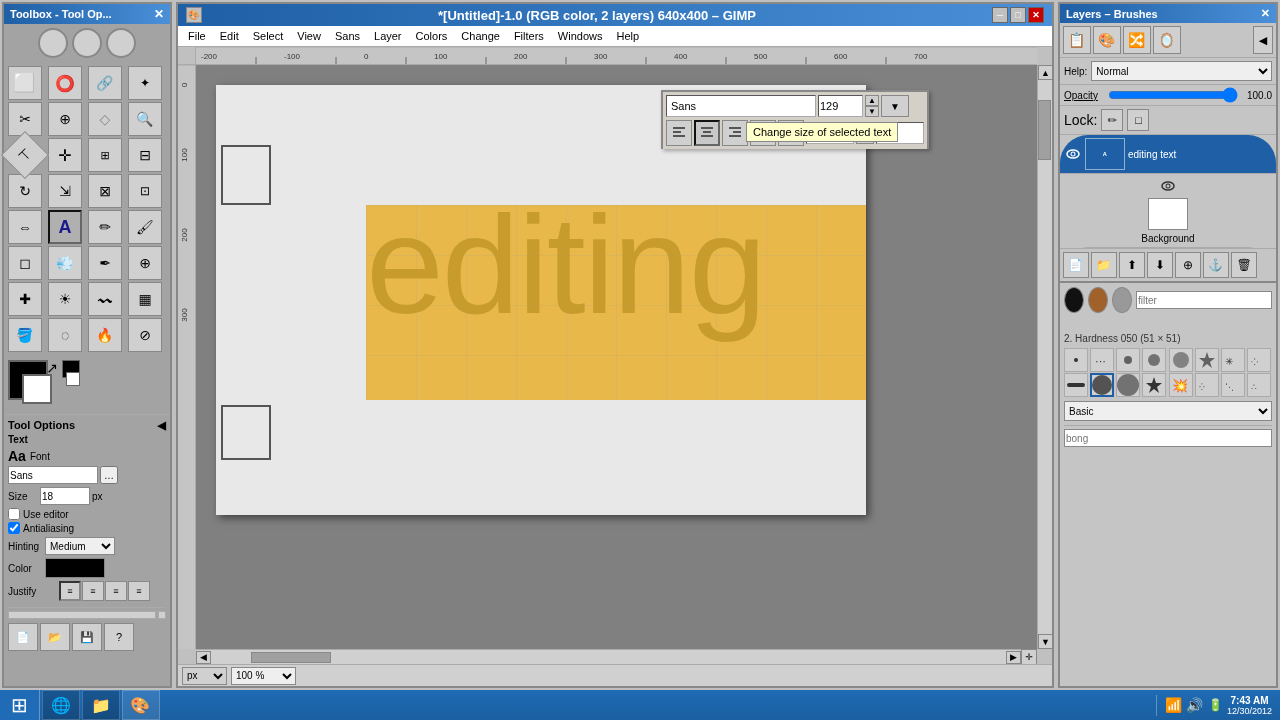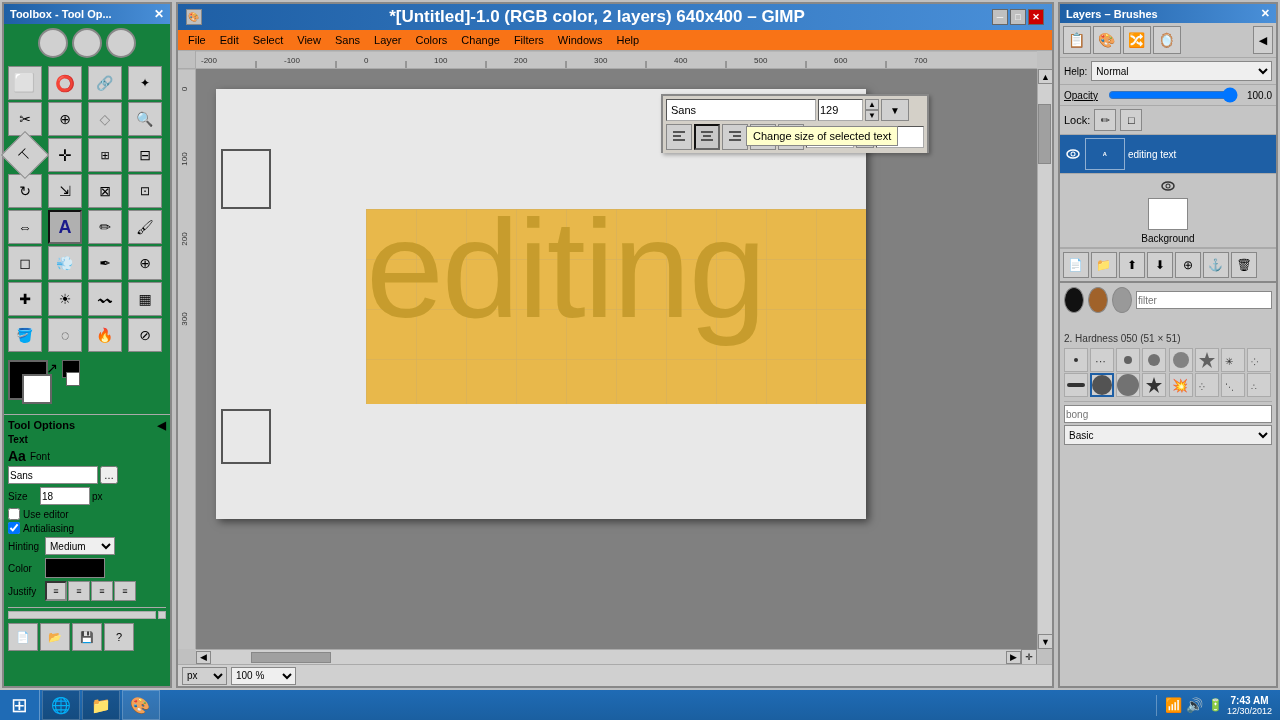--- a/index.html
+++ b/index.html
@@ -1,32 +1,32 @@
 <!DOCTYPE html>
 <html><head>
   <meta charset="utf-8">
   <style>
     * { margin: 0; padding: 0; box-sizing: border-box; }
     body { font-family: 'Segoe UI', Tahoma, Geneva, sans-serif; font-size: 11px; background: #c0c0c0; overflow: hidden; width: 1280px; height: 720px; display: flex; flex-direction: column; }
 
     
-    .toolbox { width: 170px; background: #15803d; border: 2px solid #888; display: flex; flex-direction: column; flex-shrink: 0; }
+    .toolbox { width: 170px; background: #a3a3a3; border: 2px solid #888; display: flex; flex-direction: column; flex-shrink: 0; }
     .toolbox-title { background: linear-gradient(to right, #1e5fa5, #4a90d9); color: white; padding: 3px 6px; font-size: 11px; font-weight: bold; display: flex; justify-content: space-between; align-items: center; }
     .toolbox-close { color: white; font-size: 12px; cursor: pointer; }
     .toolbox-search { display: flex; justify-content: center; padding: 4px; gap: 4px; }
     .search-circle { width: 30px; height: 30px; border-radius: 50%; background: #d0d0d0; border: 2px solid #888; }
     .tool-grid { display: grid; grid-template-columns: repeat(4, 1fr); gap: 2px; padding: 4px; }
     .tool-btn { width: 34px; height: 34px; background: #d0d0d0; border: 1px solid #888; display: flex; align-items: center; justify-content: center; font-size: 14px; cursor: pointer; }
     .tool-btn.active { background: #b0b0b0; border: 2px inset #666; }
 
     
     .gimp-window { flex: 1; display: flex; flex-direction: column; background: #b5b5b5; border: 2px solid #888; margin: 0 2px; }
     .gimp-title { background: linear-gradient(to right, #1e5fa5, #4a90d9); color: white; padding: 3px 8px; font-size: 11px; font-weight: bold; display: flex; justify-content: space-between; align-items: center; }
     .gimp-title-text { flex: 1; text-align: center; }
-    .gimp-menu { background: #f97316; padding: 2px 4px; display: flex; gap: 2px; border-bottom: 1px solid #aaa; }
+    .gimp-menu { background: #ffffff; padding: 2px 4px; display: flex; gap: 2px; border-bottom: 1px solid #aaa; }
     .menu-item { padding: 2px 6px; font-size: 11px; cursor: pointer; }
 
     
     .layers-panel { width: 220px; background: #c5c5c5; border: 2px solid #888; display: flex; flex-direction: column; flex-shrink: 0; }
     .layers-title { background: linear-gradient(to right, #1e5fa5, #4a90d9); color: white; padding: 3px 6px; font-size: 11px; font-weight: bold; display: flex; justify-content: space-between; align-items: center; }
   </style>
 </head>
 <body>
 
 <div style="display:flex; flex-direction:column; width:1280px; height:720px; overflow:hidden;">
@@ -140,21 +140,21 @@
             <option>Slight</option>
             <option>Full</option>
           </select>
         </div>
 
         <div style="display:flex; align-items:center; gap:2px; margin-top:3px;">
           <span style="font-size:10px; min-width:35px;">Color</span>
           <div style="width:60px; height:20px; background:#000; border:1px solid #888;"></div>
         </div>
 
-        <div style="display:flex; align-items:center; gap:2px; margin-top:3px;">
+        <div style="display:flex; align-items:center; gap:16px; margin-top:3px;">
           <span style="font-size:10px; min-width:35px;">Justify</span>
           <div style="display:flex; gap:1px;">
             <button style="width:22px; height:20px; background:#d0d0d0; border:2px inset #888; font-size:9px;">≡</button>
             <button style="width:22px; height:20px; background:#d0d0d0; border:1px solid #888; font-size:9px;">≡</button>
             <button style="width:22px; height:20px; background:#d0d0d0; border:1px solid #888; font-size:9px;">≡</button>
             <button style="width:22px; height:20px; background:#d0d0d0; border:1px solid #888; font-size:9px;">≡</button>
           </div>
         </div>
 
         <div style="display:flex; gap:2px; margin-top:6px; border-top:1px solid #aaa; padding-top:3px;">
@@ -168,21 +168,21 @@
           <button style="width:30px; height:28px; background:#d0d0d0; border:1px solid #888; font-size:11px;">💾</button>
           <button style="width:30px; height:28px; background:#d0d0d0; border:1px solid #888; font-size:11px;">?</button>
         </div>
       </div>
     </div>
 
     <div class="gimp-window" style="flex:1;">
 
       <div class="gimp-title">
         <div style="width:16px; height:16px; background:#c0c0c0; border:1px solid #888; font-size:9px; display:flex; align-items:center; justify-content:center;">🎨</div>
-        <div class="gimp-title-text" style="font-size:17px;">*[Untitled]-1.0 (RGB color, 2 layers) 640x400 – GIMP</div>
+        <div class="gimp-title-text" style="font-size:13px;">*[Untitled]-1.0 (RGB color, 2 layers) 640x400 – GIMP</div>
         <div style="display:flex; gap:2px;">
           <div style="width:16px; height:16px; background:#c0c0c0; border:1px solid #666; font-size:9px; display:flex; align-items:center; justify-content:center; cursor:pointer;">─</div>
           <div style="width:16px; height:16px; background:#c0c0c0; border:1px solid #666; font-size:9px; display:flex; align-items:center; justify-content:center; cursor:pointer;">□</div>
           <div style="width:16px; height:16px; background:#c0c0c0; border:1px solid #666; font-size:9px; display:flex; align-items:center; justify-content:center; cursor:pointer; background:#cc0000; color:white;">✕</div>
         </div>
       </div>
 
       <div class="gimp-menu">
         <div class="menu-item">File</div>
         <div class="menu-item">Edit</div>
@@ -383,26 +383,26 @@
         </select>
       </div>
 
       <div style="display:flex; align-items:center; gap:4px; padding:3px 4px; border-bottom:1px solid #aaa;">
         <span style="font-size:10px; min-width:40px;text-decoration:underline;">Opacity</span>
         <input type="range" style="flex: 1 1 0%; height: 14px;" min="0" max="100" value="100">
         <span style="font-size:10px; min-width:30px; text-align:right;">100.0</span>
       </div>
 
       <div style="display:flex; align-items:center; gap:4px; padding:3px 4px; border-bottom:1px solid #aaa;">
-        <span style="font-size:11px;">Lock:</span>
+        <span style="font-size:14px;">Lock:</span>
         <button style="width:22px; height:22px; background:#d0d0d0; border:1px solid #888; font-size:11px;">✏</button>
         <button style="width:22px; height:22px; background:#d0d0d0; border:1px solid #888; font-size:11px;">□</button>
       </div>
 
-      <div style="overflow-y:auto; flex:0 0 auto;">
+      <div style="overflow-y:auto; flex:0 0 auto;border-radius:28px;">
 
         <div style="display:flex; align-items:center; gap:3px; padding:3px 4px; border-bottom:1px solid #aaa; background:#1e5fa5; color:white; cursor:pointer;">
           <div style="width:18px; height:18px; display:flex; align-items:center; justify-content:center;">
             <svg width="14" height="12" viewBox="0 0 14 12">
               <ellipse cx="7" cy="6" rx="6" ry="4" fill="none" stroke="white" stroke-width="1.5"></ellipse>
               <circle cx="7" cy="6" r="2.5" fill="white"></circle>
               <circle cx="7" cy="6" r="1.5" fill="#1e5fa5"></circle>
             </svg>
           </div>
           <div style="width:40px; height:32px; background:transparent; border:1px solid rgba(255,255,255,0.5); display:flex; align-items:center; justify-content:center; overflow:hidden; flex-shrink:0;">
@@ -511,30 +511,30 @@
                 <text x="1" y="14" font-size="9" fill="#333">⋱</text>
               </svg>
           </div>
           <div style="width:24px; height:24px; background:#d0d0d0; border:1px solid #aaa; display:flex; align-items:center; justify-content:center;">
             <svg width="18" height="18">
                 <text x="1" y="14" font-size="9" fill="#555">∴</text>
               </svg>
           </div>
         </div>
 
-        <div style="margin-top:4px; display:flex; align-items:center; gap:2px; border-top:1px solid #aaa; padding-top:3px;">
-          <input type="text" style="flex: 1 1 0%; height: 18px; border: 1px solid rgb(136, 136, 136); font-size: 10px; padding: 1px;" placeholder="bong">
-        </div>
-
         <div style="font-size:10px; color:#333; margin-top:2px;">
           <select style="width:100%; height:20px; border:1px solid #888; font-size:10px;">
             <option>Basic</option>
             <option>Chalk</option>
             <option>Classic</option>
           </select>
+        </div>
+
+        <div style="margin-top:4px; display:flex; align-items:center; gap:2px; border-top:1px solid #aaa; padding-top:3px;">
+          <input type="text" style="flex: 1 1 0%; height: 18px; border: 1px solid rgb(136, 136, 136); font-size: 10px; padding: 1px;" placeholder="bong">
         </div>
       </div>
     </div>
   </div>
 
   <div style="height:30px; background:linear-gradient(to bottom, #1f6bb5, #1a5fa0); display:flex; align-items:center; z-index:1000;">
     <div style="width:40px; height:30px; background:#1f6bb5; display:flex; align-items:center; justify-content:center; color:white; font-size:20px; border-right:1px solid rgba(255,255,255,0.3); cursor:pointer;">⊞</div>
     <div style="flex:1; display:flex; height:100%;">
       <div style="height:30px; padding:0 8px; display:flex; align-items:center; gap:4px; color:white; font-size:11px; border:1px solid rgba(255,255,255,0.2); background:rgba(0,0,0,0.2); cursor:pointer; margin-left:2px;">
         <span style="font-size:16px;">🌐</span>

